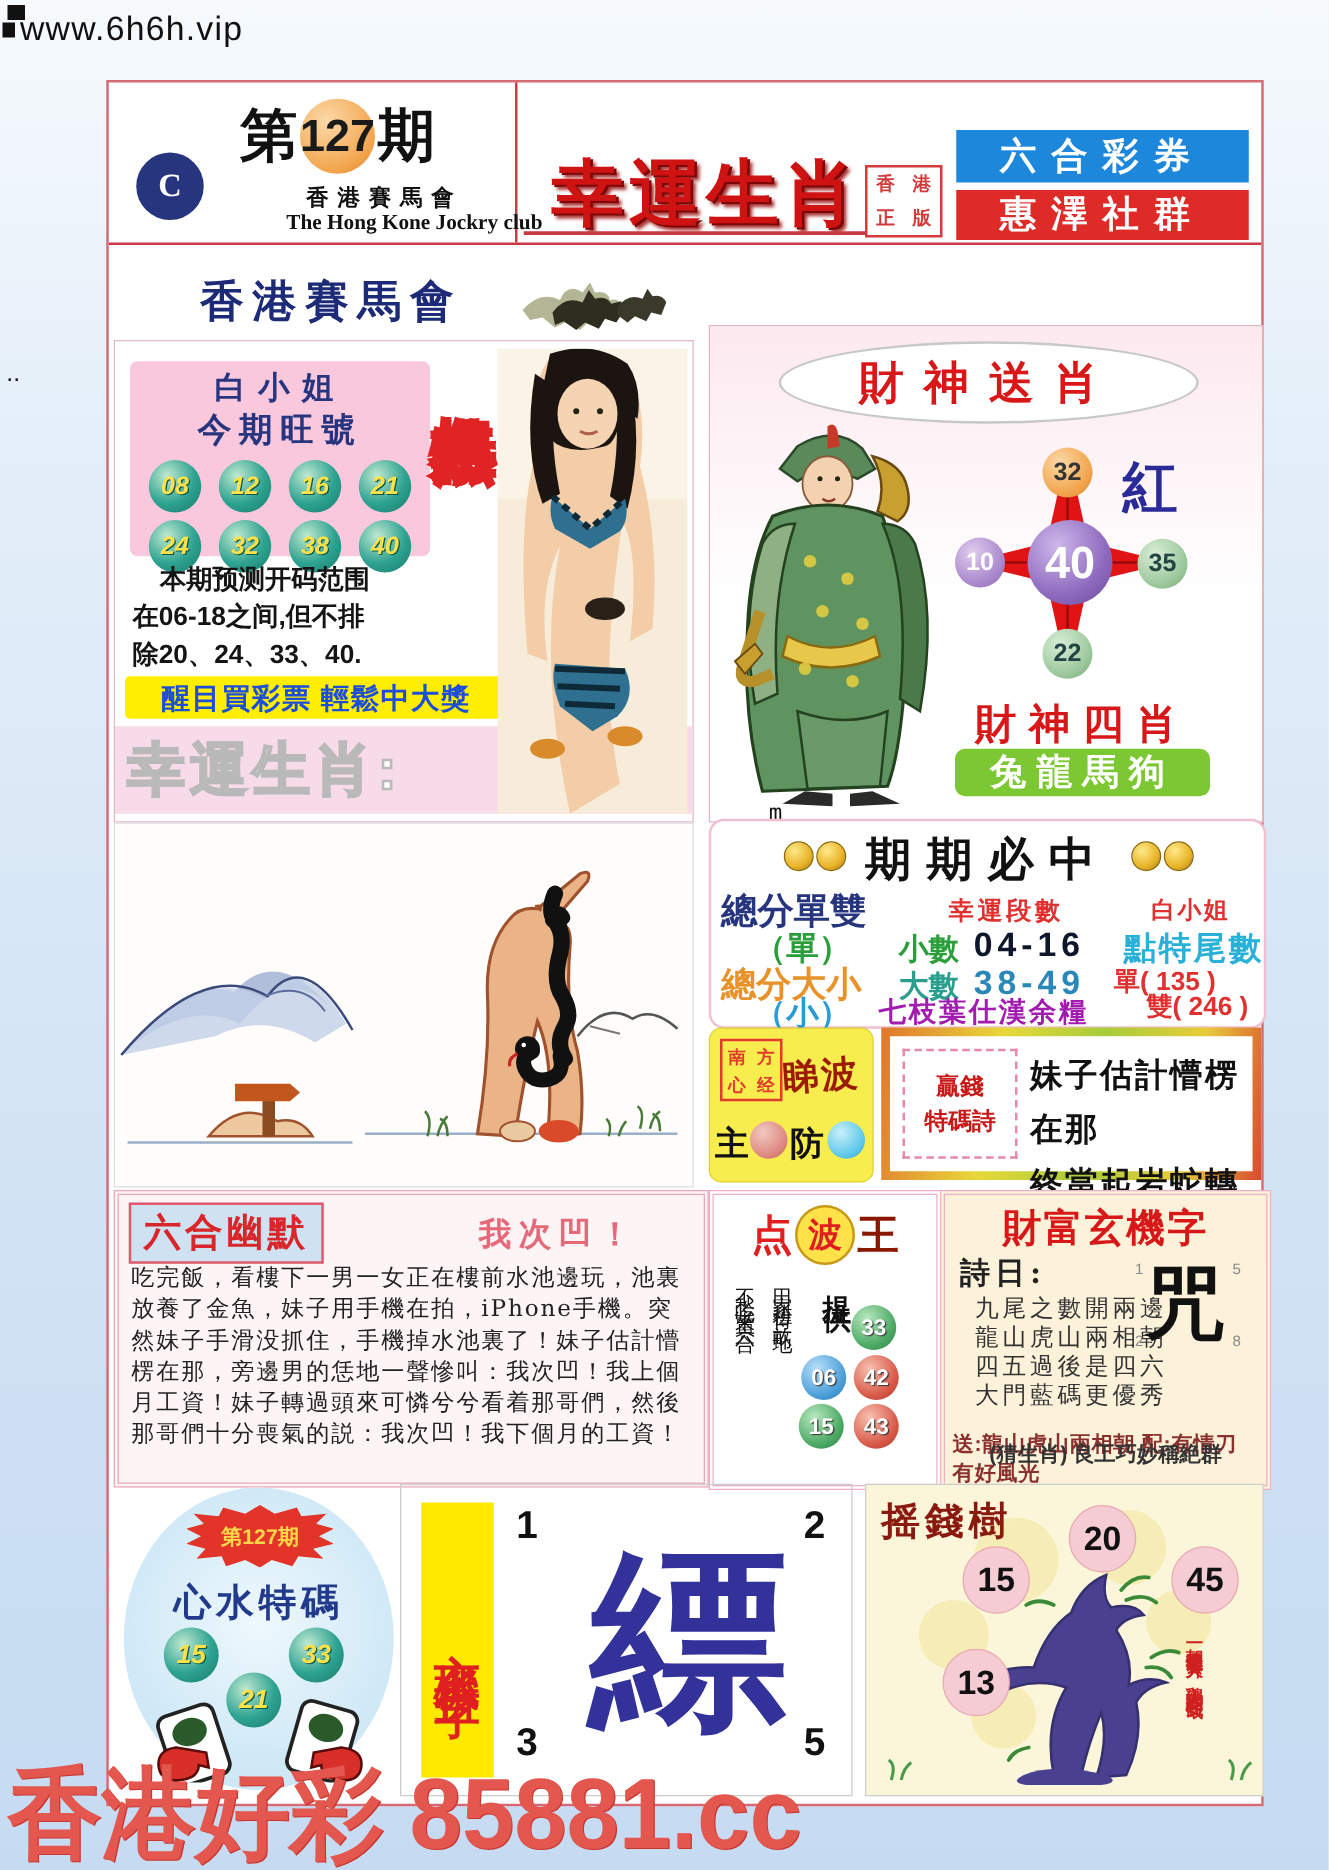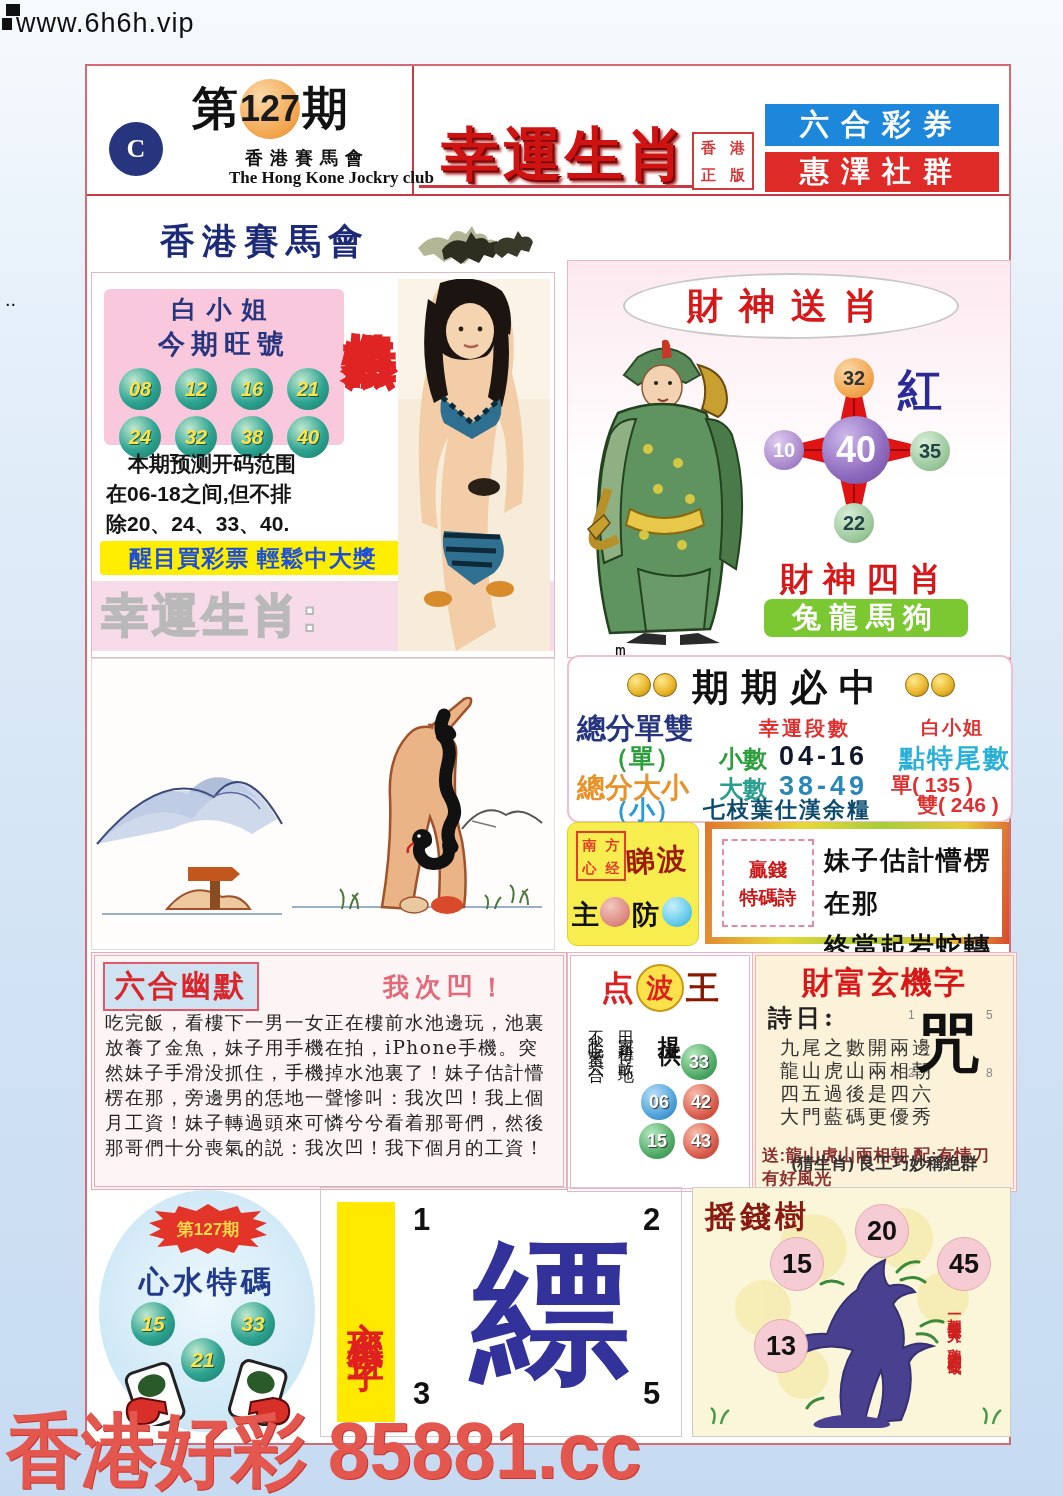--- a/index.html
+++ b/index.html
@@ -113,21 +113,21 @@
   .sw-r1c3{left:352px;top:58px;font-size:19px;font-weight:bold;color:#e03030;letter-spacing:2px;}
   .sw-r2c1{left:34px;top:84px;font-size:26px;font-weight:bold;color:#2a9e3a;}
   .sw-r2c2a{left:150px;top:86px;font-size:24px;font-weight:bold;color:#2a9e3a;}
   .sw-r2c2b{left:210px;top:84px;font-size:27px;font-weight:bold;color:#0f172a;letter-spacing:4px;}
   .sw-r2c3{left:330px;top:84px;font-size:26px;font-weight:bold;color:#28b0d8;letter-spacing:2px;}
   .sw-r3c1{left:8px;top:112px;font-size:28px;font-weight:bold;color:#e8922a;font-family:"DejaVu Serif",serif;}
   .sw-r3c2a{left:150px;top:116px;font-size:24px;font-weight:bold;color:#2a9e8e;}
   .sw-r3c2b{left:210px;top:114px;font-size:27px;font-weight:bold;color:#2a88b8;letter-spacing:4px;}
   .sw-r3c3{left:322px;top:114px;font-size:21px;font-weight:bold;color:#e03030;}
   .sw-r4c1{left:34px;top:136px;font-size:26px;font-weight:bold;color:#2a9ad8;}
-  .sw-r4c2{left:134px;top:138px;font-size:22px;font-weight:bold;color:#0c4a6e;letter-spacing:2px;}
+  .sw-r4c2{left:134px;top:138px;font-size:22px;font-weight:bold;color:#a21caf;letter-spacing:2px;}
   .sw-r4c3{left:348px;top:134px;font-size:21px;font-weight:bold;color:#e03030;}
   .stray-m{left:528px;top:574px;font-size:18px;color:#111;font-family:"DejaVu Sans Mono",monospace;}
   .stray-dots{left:-82px;top:222px;font-size:20px;color:#111;}
   
   .p-wave{left:480px;top:756px;width:130px;height:122px;background:#f7ed4e;border-radius:10px;border:1px solid #e0d030;}
   .wave-stamp{left:8px;top:8px;width:46px;height:46px;border:2px solid #e23c2c;display:grid;
     grid-template-columns:1fr 1fr;align-items:center;justify-items:center;}
   .wave-stamp span{font-size:14px;font-weight:bold;color:#e23c2c;line-height:1;}
   .wave-title{left:58px;top:18px;font-size:29px;font-weight:bold;color:#9b1c00;font-family:"DejaVu Serif",serif;
     transform:rotate(-4deg);letter-spacing:2px;}

